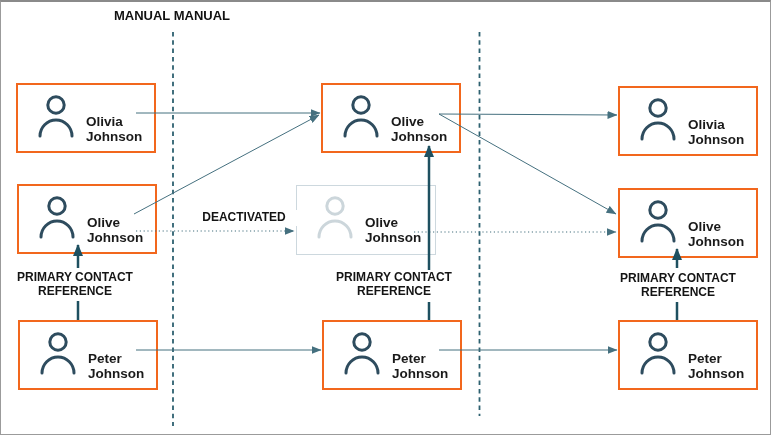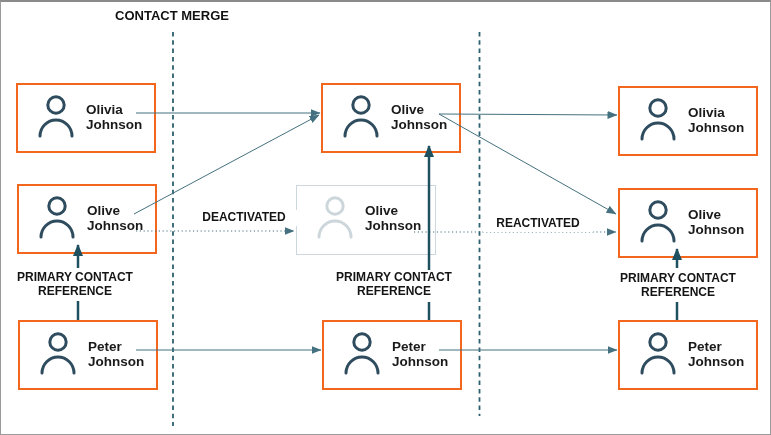--- a/index.html
+++ b/index.html
@@ -11,21 +11,21 @@
   .card{
     position:absolute;width:140px;height:70px;box-sizing:border-box;
     background:#fff;border:2px solid var(--card_border,#f2671d);
     display:flex;align-items:flex-start;padding:9px 4px 0 20px;z-index:1;
   }
   .card.inactive{border:1.5px solid var(--card_border_inactive,#cdd8de);}
   .person{width:36px;height:44px;flex:0 0 auto;}
   .person .stroke{stroke:var(--icon,#2e4c5e);}
   .card.inactive .person .stroke{stroke:var(--icon_inactive,#ccd6db);}
   .cname{
-    margin-left:12px;margin-top:8px;width:74px;
+    margin-left:12px;margin-top:20px;width:74px;
     font-size:13.5px;line-height:15px;font-weight:bold;color:#1a1a1a;
   }
   .c-l1{left:15px;top:81px}  .c-l2{left:16px;top:182px}  .c-l3{left:17px;top:318px}
   .c-m1{left:320px;top:81px} .c-m2{left:295px;top:183px} .c-m3{left:321px;top:318px}
   .c-r1{left:617px;top:84px} .c-r2{left:617px;top:186px} .c-r3{left:617px;top:318px}
   
   #wires{position:absolute;left:0;top:0;z-index:2;pointer-events:none;}
   .thin{stroke:var(--connector,#45707f);stroke-width:1;fill:none;}
   .dotted{stroke:var(--connector,#45707f);stroke-width:1.2;fill:none;stroke-dasharray:1.2,2.6;}
   .thick{stroke:var(--connector_strong,#1e5060);stroke-width:2.5;fill:none;}
@@ -47,21 +47,21 @@
   .lbl-react{left:482px;top:214px;width:110px;}
   .lbl-pcr-left{left:4px;top:268px;width:140px;}
   .lbl-pcr-mid{left:323px;top:268px;width:140px;}
   .lbl-pcr-right{left:607px;top:269px;width:140px;}
 </style>
 </head>
 <body>
 
 <div id="canvas">
 
-  <div class="phase ph-manual">CONTACT MERGE</div>
+  <div class="phase ph-manual">MANUAL MANUAL</div>
 
   <div class="card c-l1">
     <svg class="person" viewBox="0 0 36 44">
       <circle class="stroke" cx="18" cy="11" r="8.2" fill="none" stroke-width="3"></circle>
       <path class="stroke" d="M2,42 A16,16 0 0 1 34,42" fill="none" stroke-width="3" stroke-linecap="round"></path>
     </svg>
     <div class="cname">Olivia Johnson</div>
   </div>
 
   <div class="card c-l2">
@@ -155,18 +155,17 @@
     <line class="thick" x1="77" y1="266" x2="77" y2="243" marker-end="url(#ahThick)"></line>
 
     <line class="thick" x1="428" y1="318" x2="428" y2="300"></line>
     <line class="thick" x1="428" y1="268" x2="428" y2="144" marker-end="url(#ahThick)"></line>
 
     <line class="thick" x1="676" y1="318" x2="676" y2="300"></line>
     <line class="thick" x1="676" y1="266" x2="676" y2="247" marker-end="url(#ahThick)"></line>
   </svg>
 
   <div class="lbl lbl-deact">DEACTIVATED</div>
-  <div class="lbl lbl-react">REACTIVATED</div>
   <div class="lbl lbl-pcr-left">PRIMARY CONTACT REFERENCE</div>
   <div class="lbl lbl-pcr-mid">PRIMARY CONTACT REFERENCE</div>
   <div class="lbl lbl-pcr-right">PRIMARY CONTACT REFERENCE</div>
 
 </div>
 
 </body></html>

